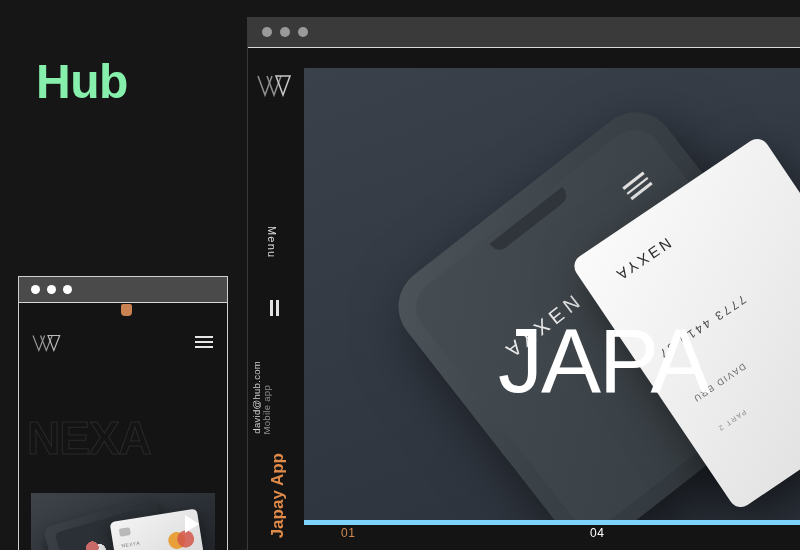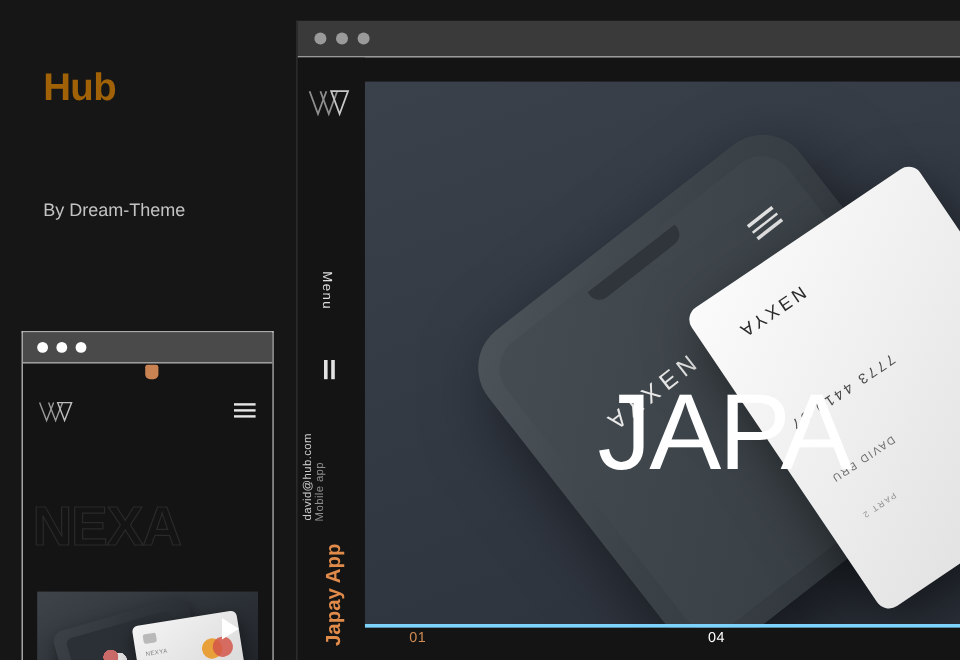--- a/index.html
+++ b/index.html
@@ -11,21 +11,21 @@
     position:relative;
   }
 
   
   #left-panel{
     position:absolute; left:0; top:0; width:245px; height:550px;
     background:#161616;
   }
   #theme-title{
     position:absolute; left:36px; top:54px;
-    font-size:32px; font-weight:bold; letter-spacing:-0.5px; color:#a16207;
+    font-size:48px; font-weight:bold; letter-spacing:-0.5px; color:#86efac;
   }
   #theme-subtitle{
     position:absolute; left:36px; top:117px;
     font-size:26px; font-weight:400; color:#e8e8e8; letter-spacing:0px;
   }
   #theme-author{
     position:absolute; left:36px; top:167px;
     font-size:15px; font-weight:400; color:#c3c3c3;
   }
 
@@ -214,34 +214,33 @@
   }
   #hero-bigtext{
     position:absolute; left:194px; bottom:120px;
     font-size:90px; font-weight:normal; letter-spacing:-2px;
     color:#ffffff; line-height:.92; white-space:nowrap; z-index:3;
   }
 
   
   #pagination{
     position:absolute; left:56px; right:0; bottom:10px; height:20px;
-    border-top:3px solid #7dd3fc;
+    border-top:5px solid #7dd3fc;
   }
   .page-num{
     position:absolute; top:1px; font-size:12px; letter-spacing:.5px;
   }
   #page-01{ left:37px; color:#d08a52; }
   #page-02{ left:286px; color:#ffffff; }
 </style>
 </head>
 <body>
 
 <div id="left-panel">
   <div id="theme-title">Hub</div>
-  <div id="theme-author">By Dream-Theme</div>
 
   <div id="preview-window">
     <div id="preview-titlebar">
       <span class="pdot"></span>
       <span class="pdot"></span>
       <span class="pdot"></span>
     </div>
     <div id="preview-body">
       <div id="preview-cursor"></div>
 

